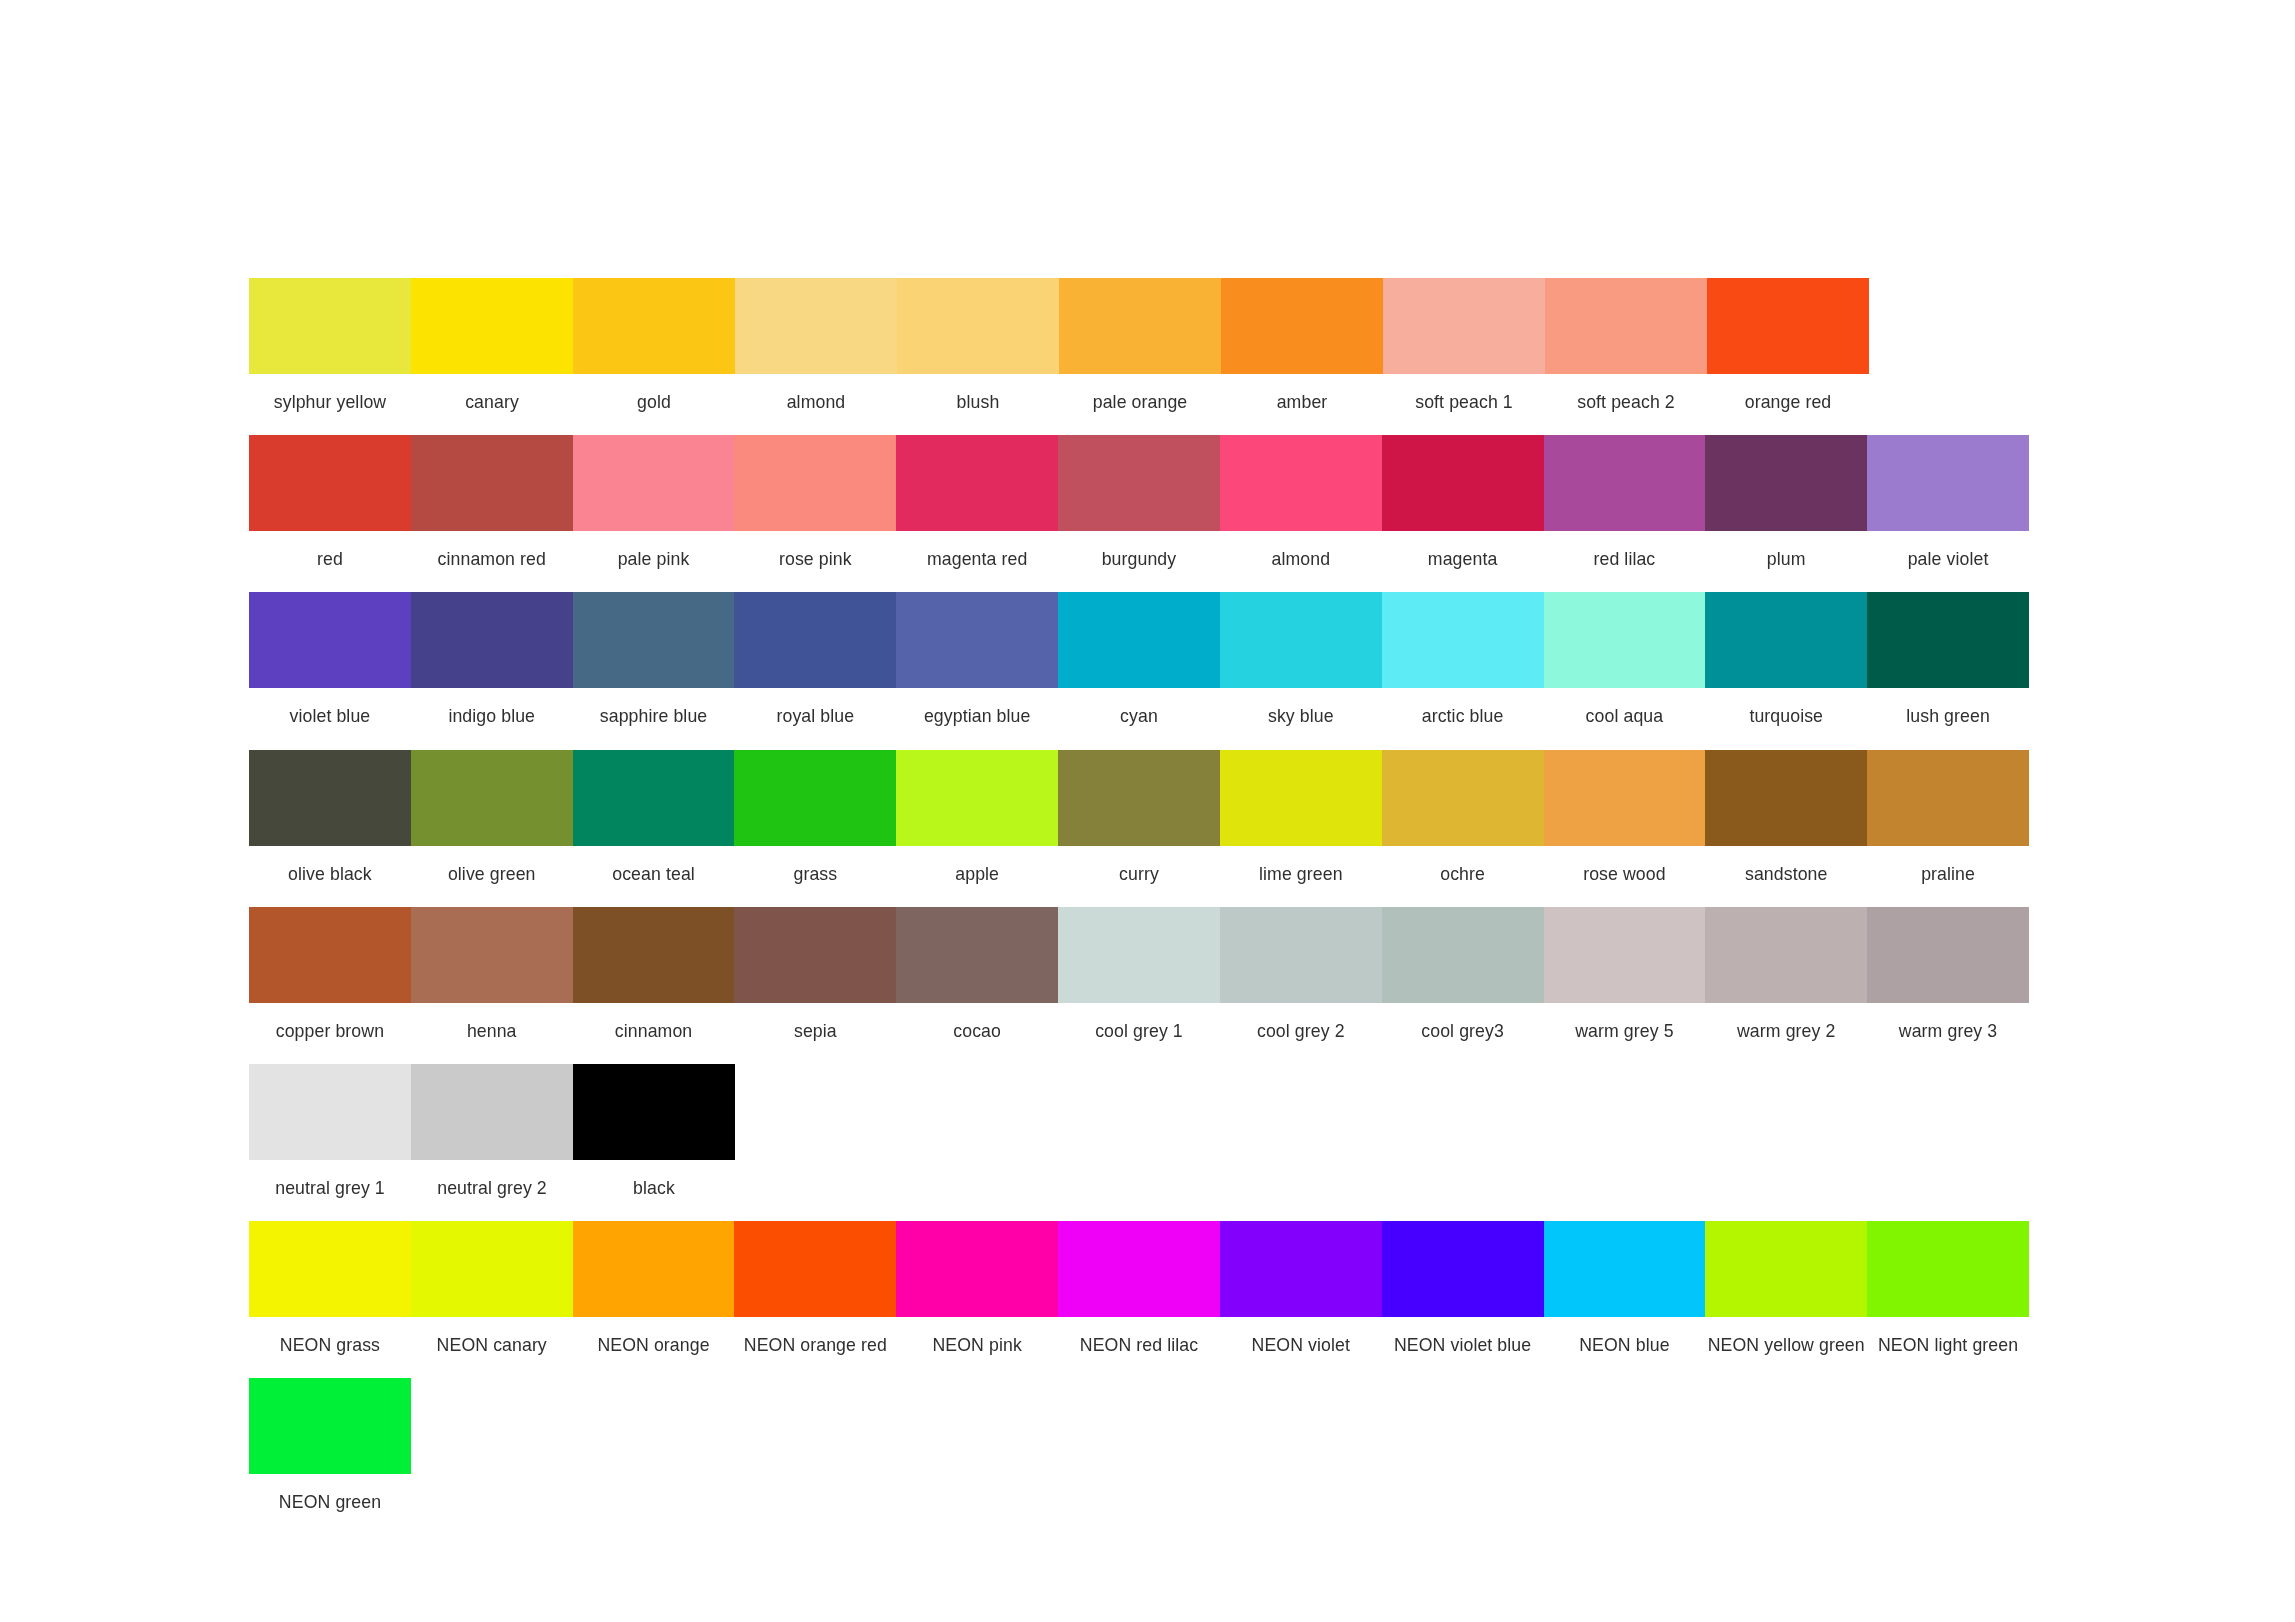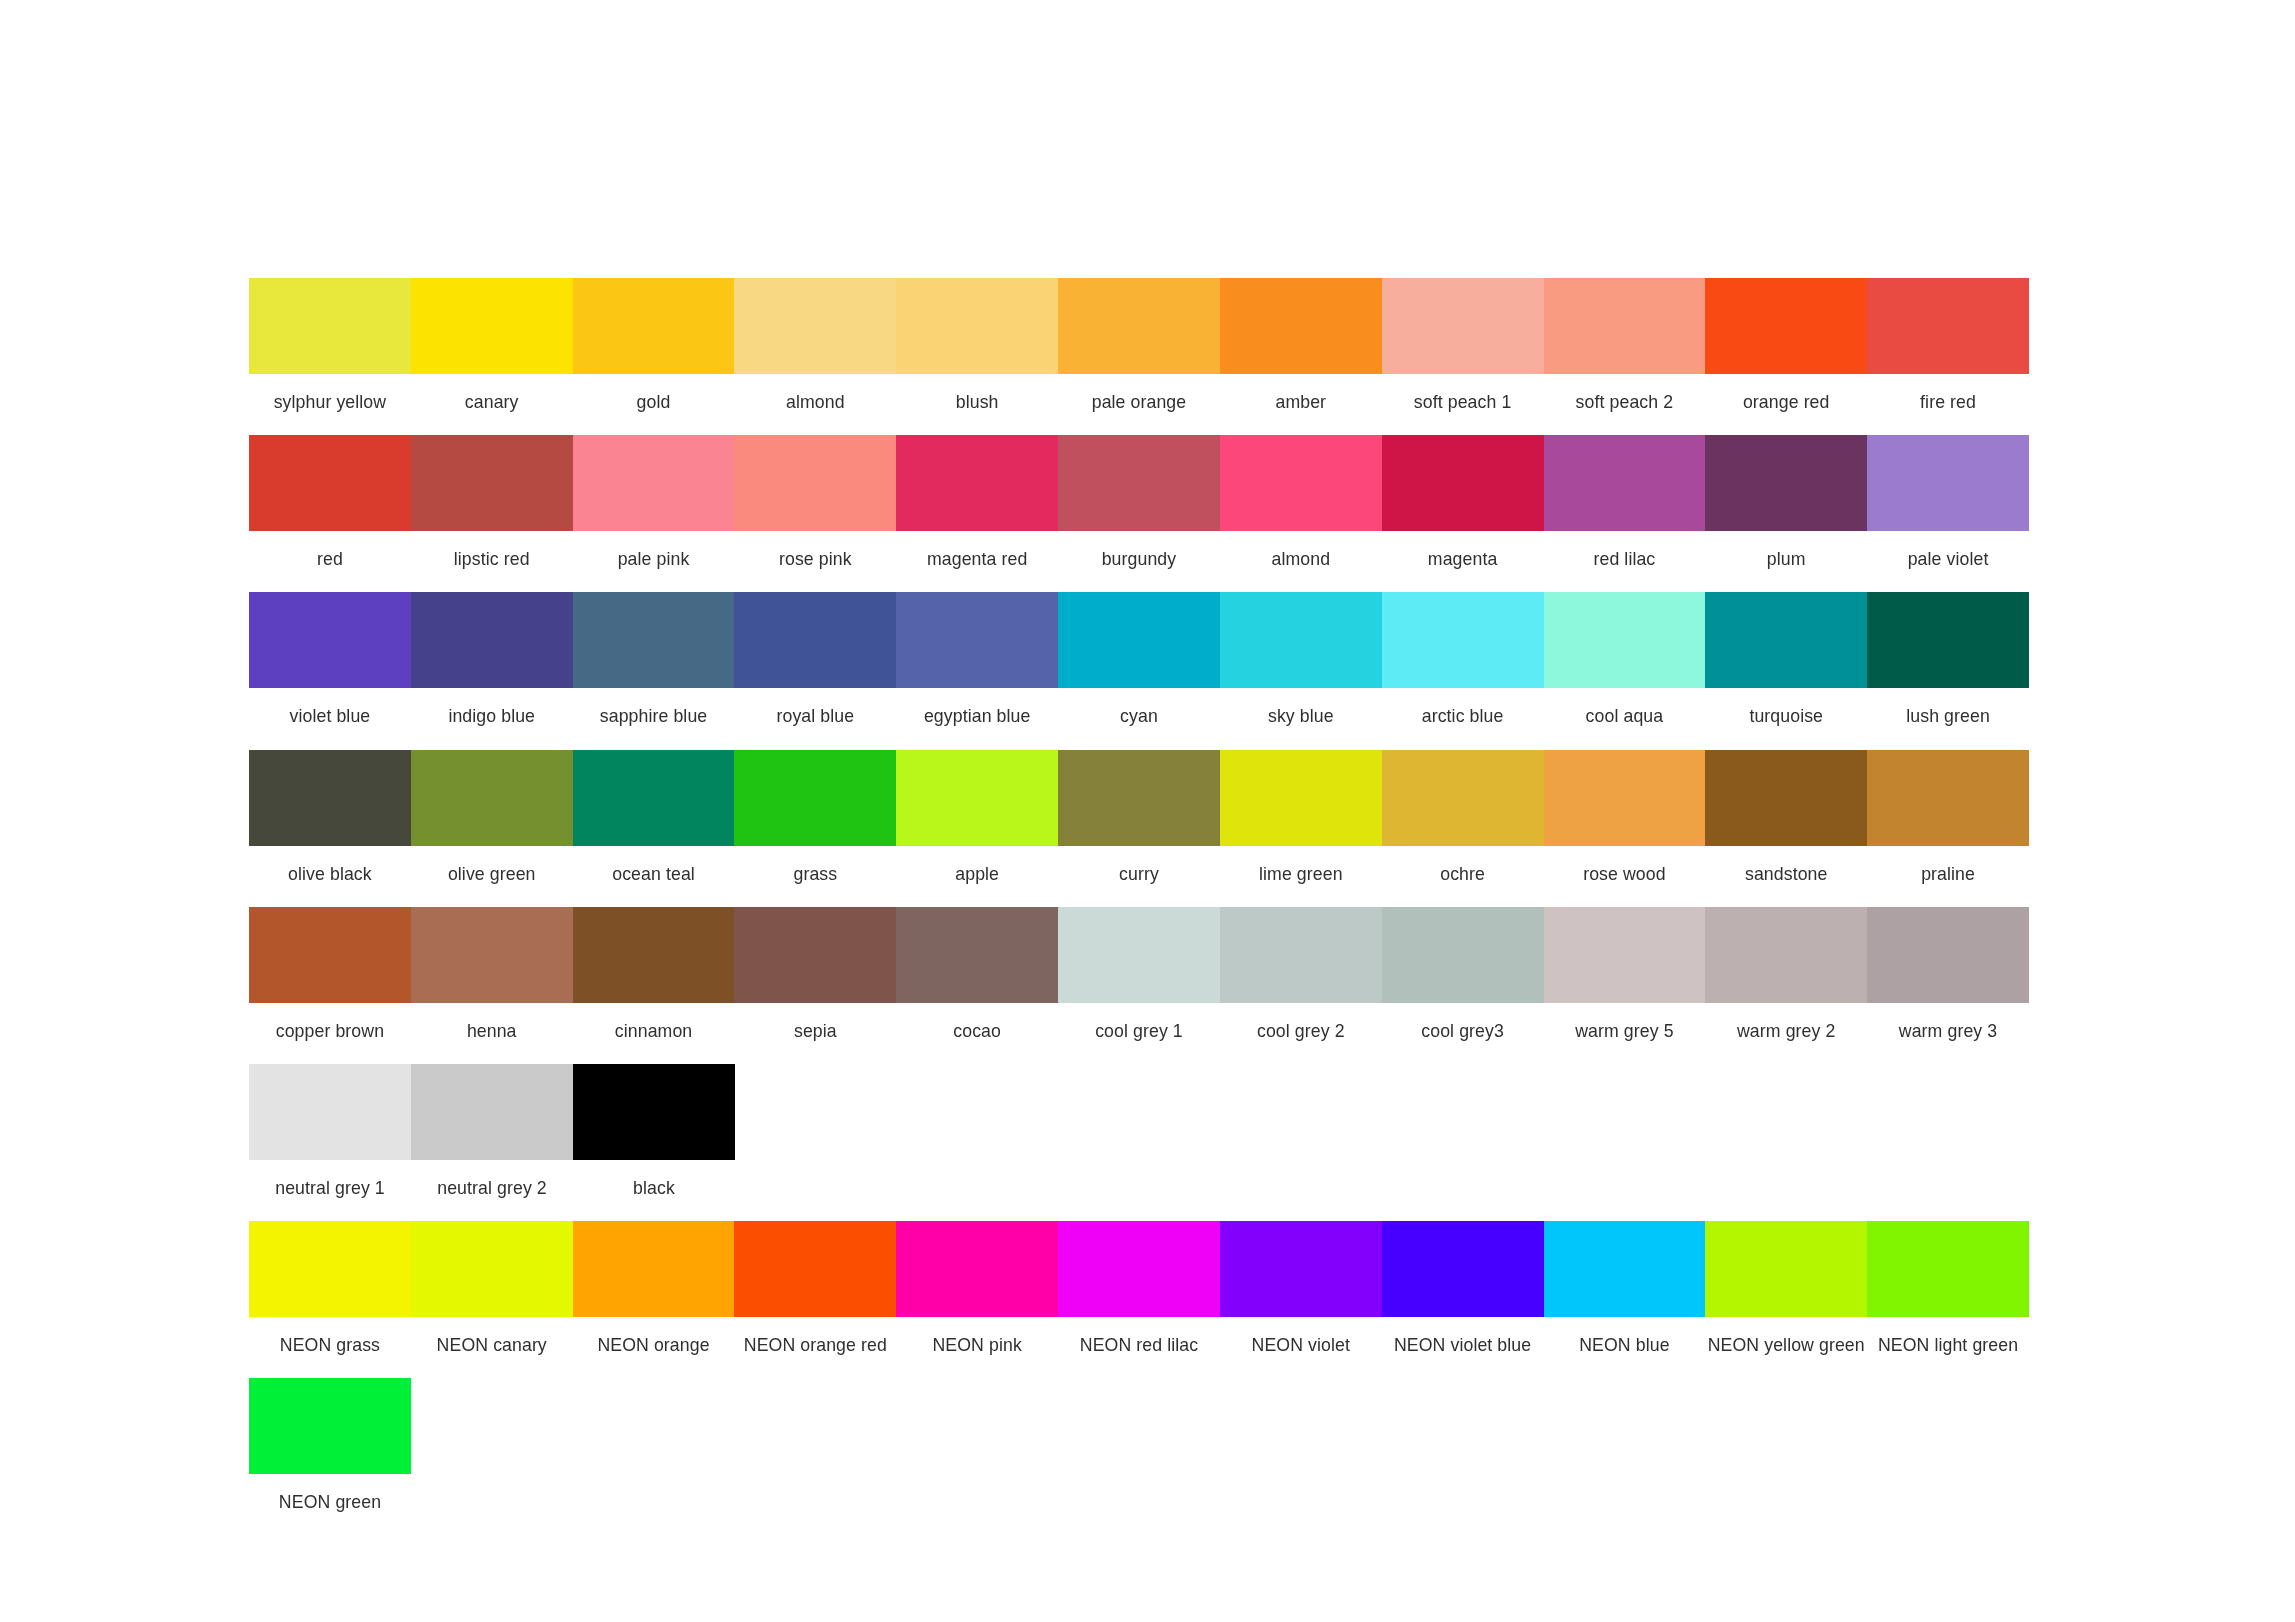--- a/index.html
+++ b/index.html
@@ -95,33 +95,29 @@
           <div class="swatch-label">soft peach 1</div>
         </div>
         <div class="swatch">
           <div class="swatch-chip" style="background-color: rgb(248, 155, 128);"></div>
           <div class="swatch-label">soft peach 2</div>
         </div>
         <div class="swatch">
           <div class="swatch-chip" style="background-color: rgb(249, 74, 20);"></div>
           <div class="swatch-label">orange red</div>
         </div>
-        <div class="swatch">
-          <div class="swatch-chip" style="background-color: rgb(233, 75, 66);"></div>
-          <div class="swatch-label">fire red</div>
-        </div>
       </div>
       <div class="swatch-row">
         <div class="swatch">
           <div class="swatch-chip" style="background-color: rgb(217, 60, 44);"></div>
           <div class="swatch-label">red</div>
         </div>
         <div class="swatch">
           <div class="swatch-chip" style="background-color: rgb(180, 74, 65);"></div>
-          <div class="swatch-label">lipstic red</div>
+          <div class="swatch-label">cinnamon red</div>
         </div>
         <div class="swatch">
           <div class="swatch-chip" style="background-color: rgb(250, 132, 145);"></div>
           <div class="swatch-label">pale pink</div>
         </div>
         <div class="swatch">
           <div class="swatch-chip" style="background-color: rgb(251, 138, 126);"></div>
           <div class="swatch-label">rose pink</div>
         </div>
         <div class="swatch">

